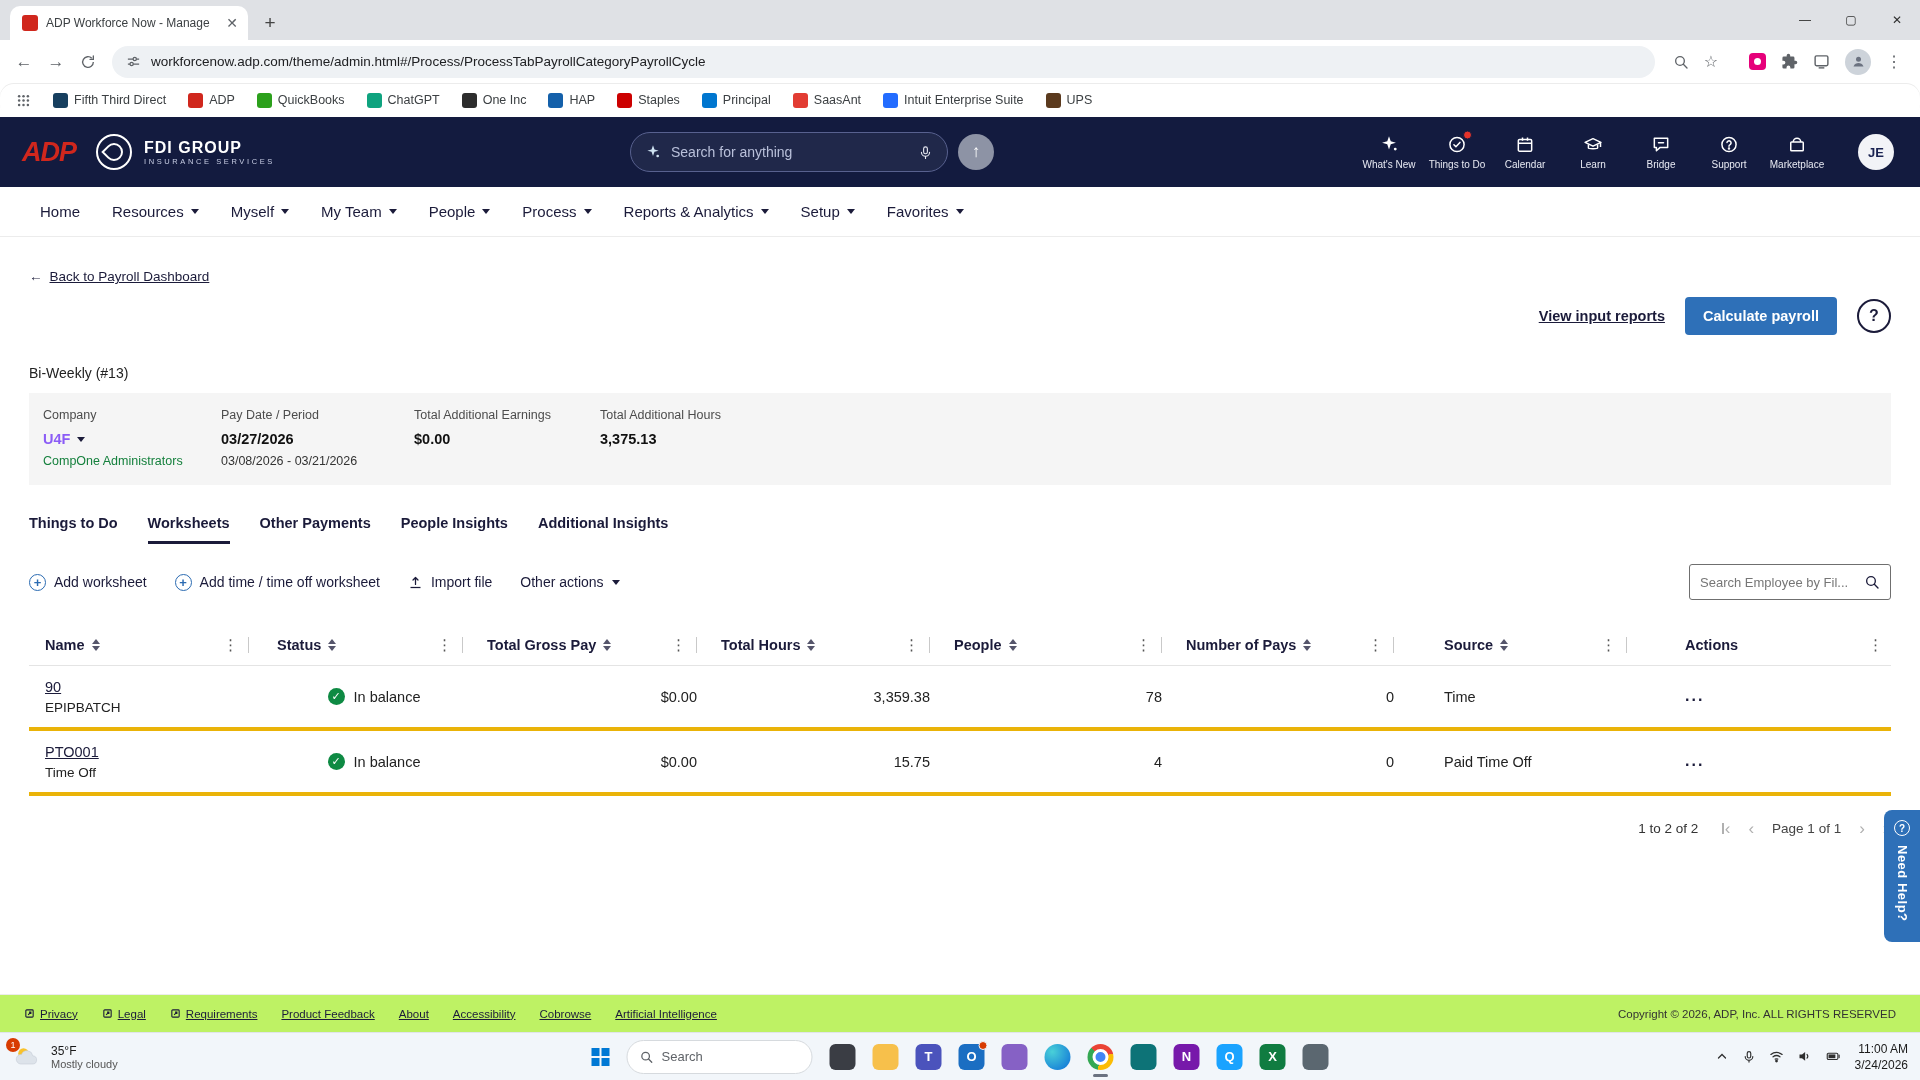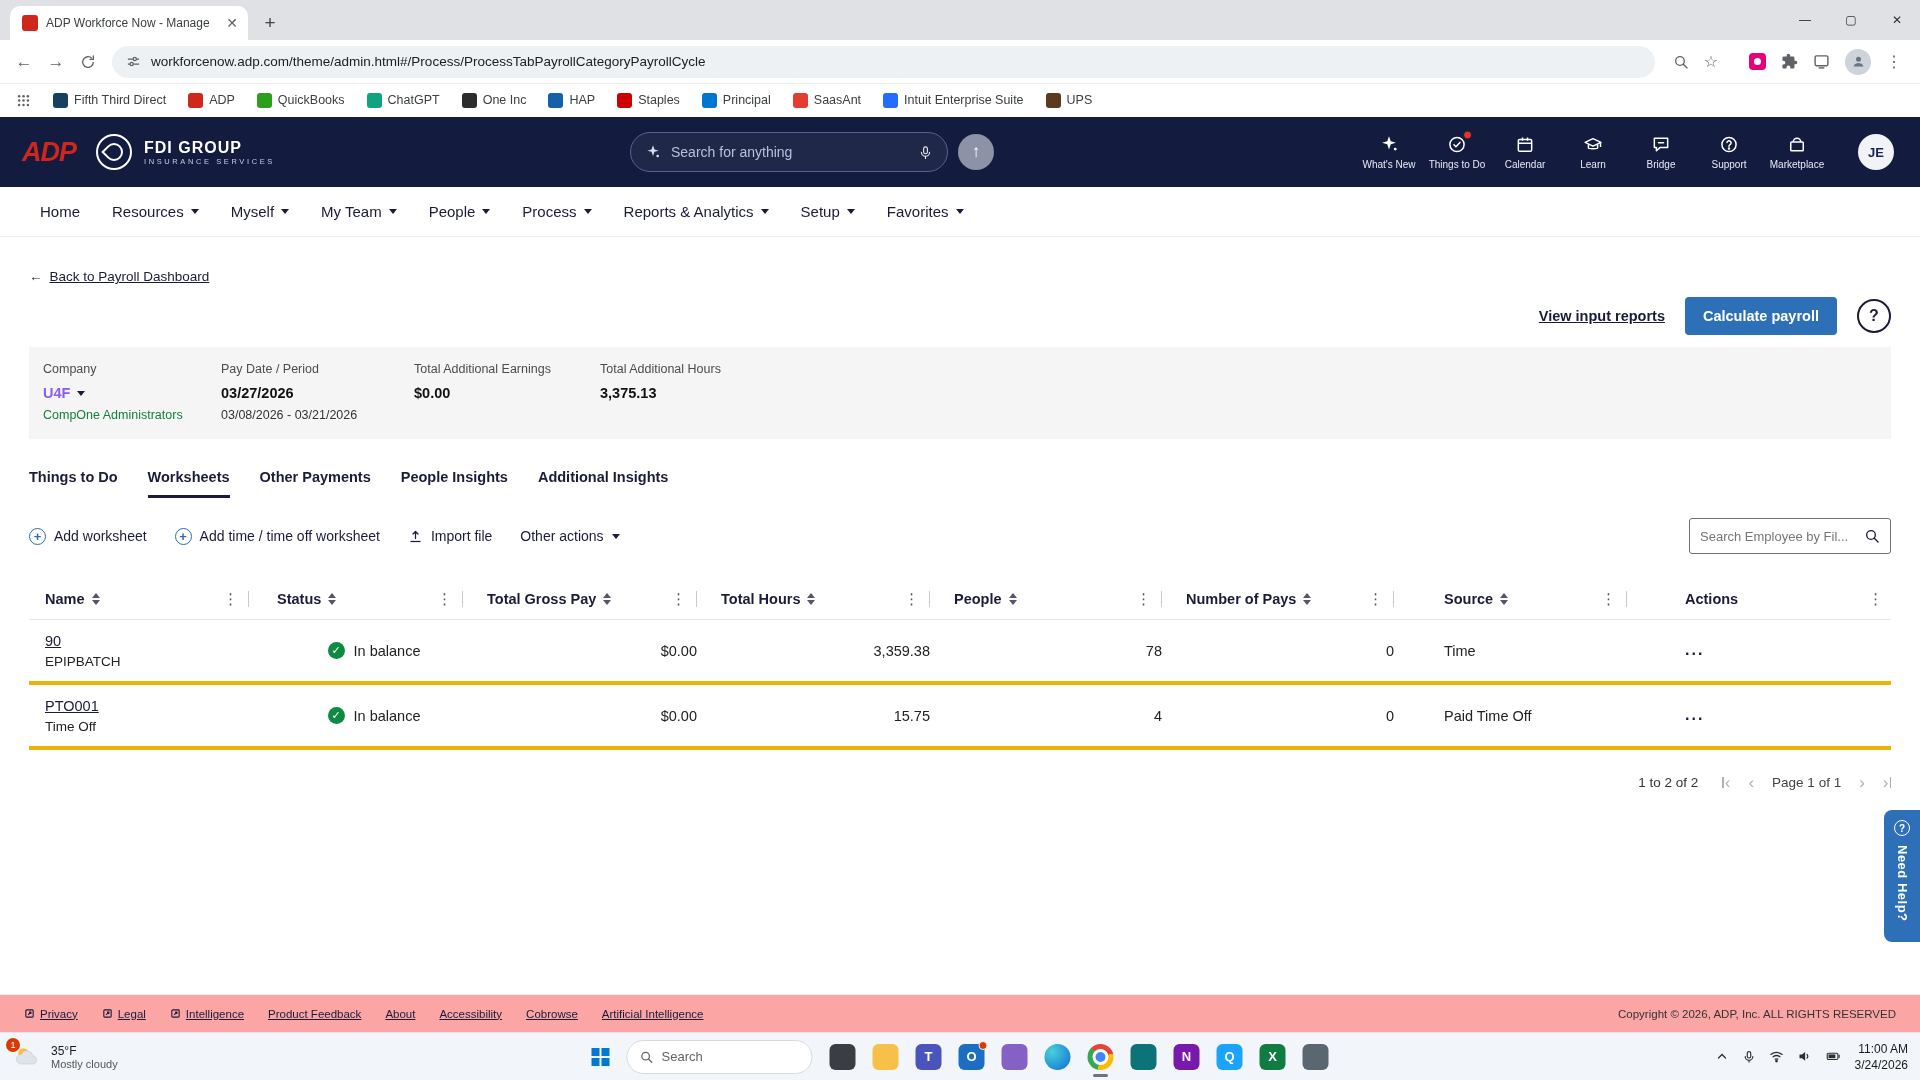--- a/index.html
+++ b/index.html
@@ -21,21 +21,21 @@
   .nav-ico{width:32px;height:32px;border-radius:50%;display:flex;align-items:center;justify-content:center;color:#5f6368;font-size:17px;flex:none;}
   .omnibox{height:32px;flex:1;background:#eef1f4;border-radius:16px;display:flex;align-items:center;padding:0 14px;gap:10px;margin:0 8px;min-width:0;}
   .url{font-size:13.5px;color:#202124;white-space:nowrap;overflow:hidden;flex:1;}
   .bar-icos{display:flex;align-items:center;gap:15px;padding:0 10px;color:#5f6368;flex:none;}
   .star{font-size:16px;color:#5f6368;}
   .pink-ext{width:17px;height:17px;border-radius:4px;background:#e6007a;position:relative;}
   .pink-ext::after{content:"";position:absolute;inset:5px;background:#fff;border-radius:50%;}
   .avatar-sm{width:26px;height:26px;border-radius:50%;background:#cdd3da;display:flex;align-items:center;justify-content:center;}
   .kebab-ico{font-size:16px;color:#5f6368;}
 
-  .bookmarks{height:34px;background:#fff;display:flex;align-items:center;gap:22px;padding:8px 16px;box-shadow:0 1px 0 #ececec inset;}
+  .bookmarks{height:34px;background:#fff;display:flex;align-items:center;gap:22px;padding:8px 16px;box-shadow:0 1px 0 #ececec inset;border-radius:14px;}
   .bm{display:flex;align-items:center;gap:6px;font-size:12.5px;color:#3c4043;white-space:nowrap;}
   .bm-ico{width:15px;height:15px;border-radius:3px;flex:none;}
 
   
   .adp-header{height:70px;display:flex;align-items:center;padding:0 22px;color:#fff;position:relative;background:#131b3f;}
   .adp-logo{font-size:27px;font-weight:bold;font-style:italic;letter-spacing:-1px;}
   .brand{display:flex;align-items:center;gap:12px;margin-left:20px;}
   .brand-emblem{width:36px;height:36px;border:2px solid #fff;border-radius:50%;position:relative;flex:none;}
   .brand-emblem::after{content:"";position:absolute;inset:7px;border:2px solid #fff;border-radius:50% 50% 50% 0;transform:rotate(45deg);}
   .brand-name{font-size:16px;font-weight:bold;letter-spacing:1px;line-height:1.2;}
@@ -120,21 +120,21 @@
   .num{align-items:flex-end;padding-right:8px;font-size:14.5px;color:#222;}
   .src-text{font-size:14.5px;color:#222;}
   .dots{font-size:16px;font-weight:bold;letter-spacing:2px;color:#1b1b3a;line-height:0.4;}
 
   .pagination{display:flex;align-items:center;justify-content:flex-end;gap:24px;margin-top:24px;font-size:13.5px;color:#333;}
   .pg-ctrl{display:flex;align-items:center;gap:18px;}
   .pg-ico{display:flex;align-items:center;gap:1px;color:#b0b0b0;font-size:17px;line-height:1;}
   .pg-bar{width:1.5px;height:11px;background:#b0b0b0;display:inline-block;}
   .pg-label{color:#444;}
 
-  .footer{position:absolute;left:0;right:0;bottom:0;height:38px;background:#fca5a5;border-top:1px solid #ececec;display:flex;align-items:center;padding:0 24px;gap:24px;font-size:11.5px;}
+  .footer{position:absolute;left:0;right:0;bottom:0;height:38px;background:#bef264;border-top:1px solid #ececec;display:flex;align-items:center;padding:0 24px;gap:24px;font-size:11.5px;}
   .f-link{color:#1b1b3a;text-decoration:underline;display:flex;align-items:center;gap:5px;white-space:nowrap;}
   .f-copy{margin-left:auto;color:#333;}
 
   .need-help{position:absolute;right:0;top:573px;width:36px;height:132px;border-radius:8px 0 0 8px;color:#fff;display:flex;flex-direction:column;align-items:center;padding-top:10px;gap:9px;background:#2e70b8;}
   .nh-q{width:16px;height:16px;border:1.5px solid #fff;border-radius:50%;font-size:10px;display:flex;align-items:center;justify-content:center;font-weight:bold;flex:none;}
   .nh-text{writing-mode:vertical-rl;font-size:13px;font-weight:bold;letter-spacing:0.5px;}
 
   
   .taskbar{height:48px;background:#f2f6fa;border-top:1px solid #e1e5ea;display:flex;align-items:center;position:relative;}
   .weather{display:flex;align-items:center;gap:9px;padding-left:12px;}
@@ -397,20 +397,21 @@
     </a>
 
   <div class="title-row">
     <div class="title-actions">
       <span class="view-reports">View input reports</span>
       <button class="calc-btn" style="background: rgb(46, 112, 184);">Calculate payroll</button>
       <span class="help-btn">?</span>
     </div>
   </div>
 
+  <div class="cycle">Bi-Weekly (#13)</div>
 
   <div class="summary">
     <div class="sum-col1">
       <div class="sum-label">Company</div>
       <div class="sum-main company-val">
           <span>U4F</span>
           <span class="caret"></span>
         </div>
       <div class="company-link">CompOne Administrators</div>
     </div>
@@ -628,21 +629,21 @@
           <rect x="4" y="4" width="16" height="16" rx="2"></rect>
           <path d="M9 15l6-6M11 9h4v4"></path>
         </svg>
         <span>Legal</span>
       </a>
     <a class="f-link">
         <svg width="11" height="11" viewBox="0 0 24 24" fill="none" stroke="#1b1b3a" stroke-width="2.4">
           <rect x="4" y="4" width="16" height="16" rx="2"></rect>
           <path d="M9 15l6-6M11 9h4v4"></path>
         </svg>
-        <span>Intelligence</span>
+        <span>Requirements</span>
       </a>
     <a class="f-link">
         <span>Product Feedback</span>
       </a>
     <a class="f-link">
         <span>About</span>
       </a>
     <a class="f-link">
         <span>Accessibility</span>
       </a>

